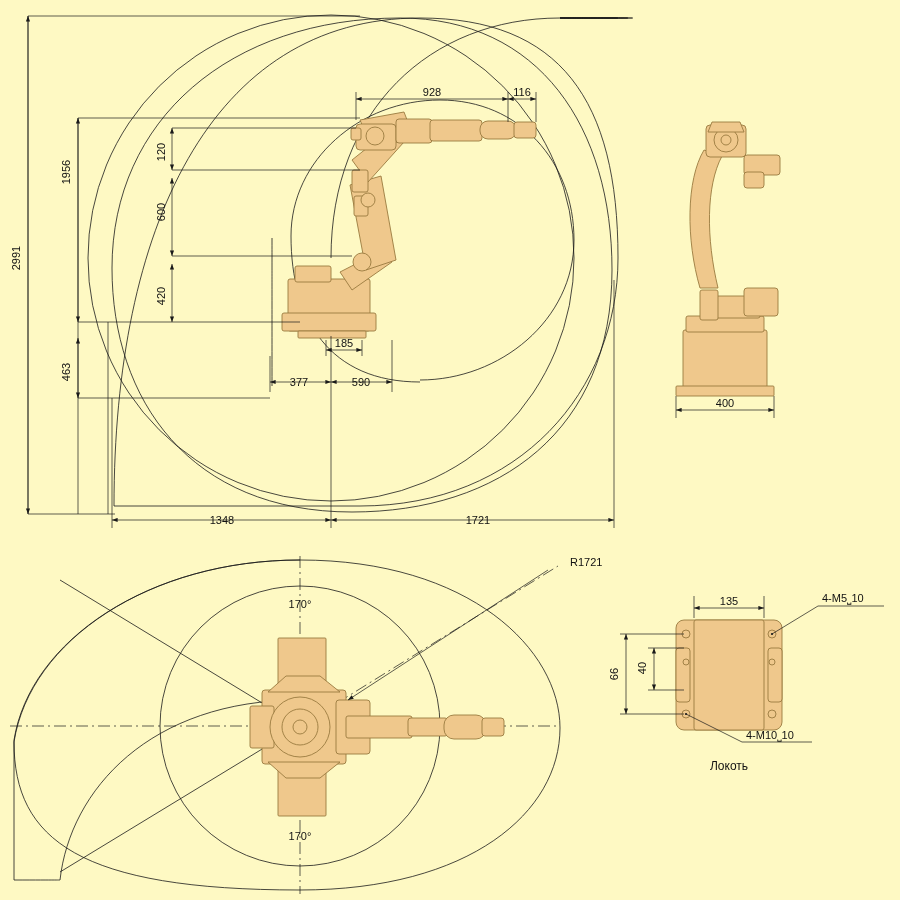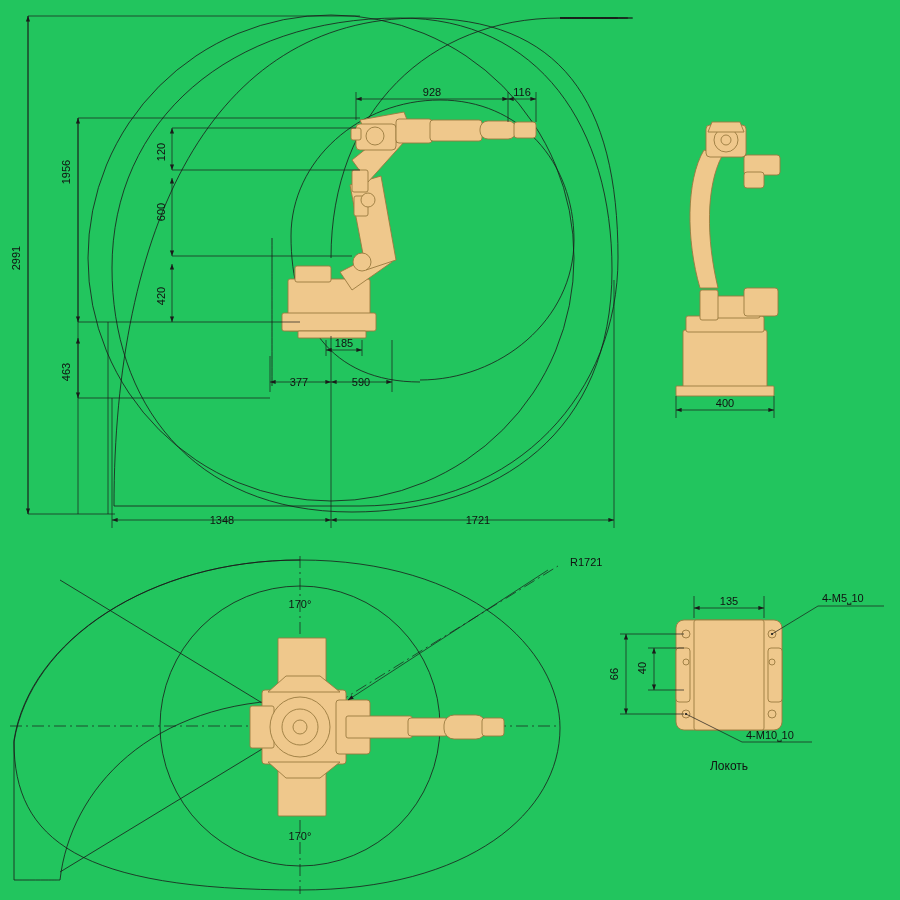--- a/index.html
+++ b/index.html
@@ -7,21 +7,21 @@
     padding: 0;
     background: #ffffff;
   }
   body {
     font-family: "Liberation Sans", sans-serif;
   }
   #sheet {
     position: relative;
     width: 900px;
     height: 900px;
-    background: #22c55e;
+    background: #fef9c3;
     overflow: hidden;
   }
   #sheet svg {
     position: absolute;
     left: 0;
     top: 0;
   }
   .dim-text {
     font-family: "Liberation Sans", sans-serif;
     font-size: 11px;

